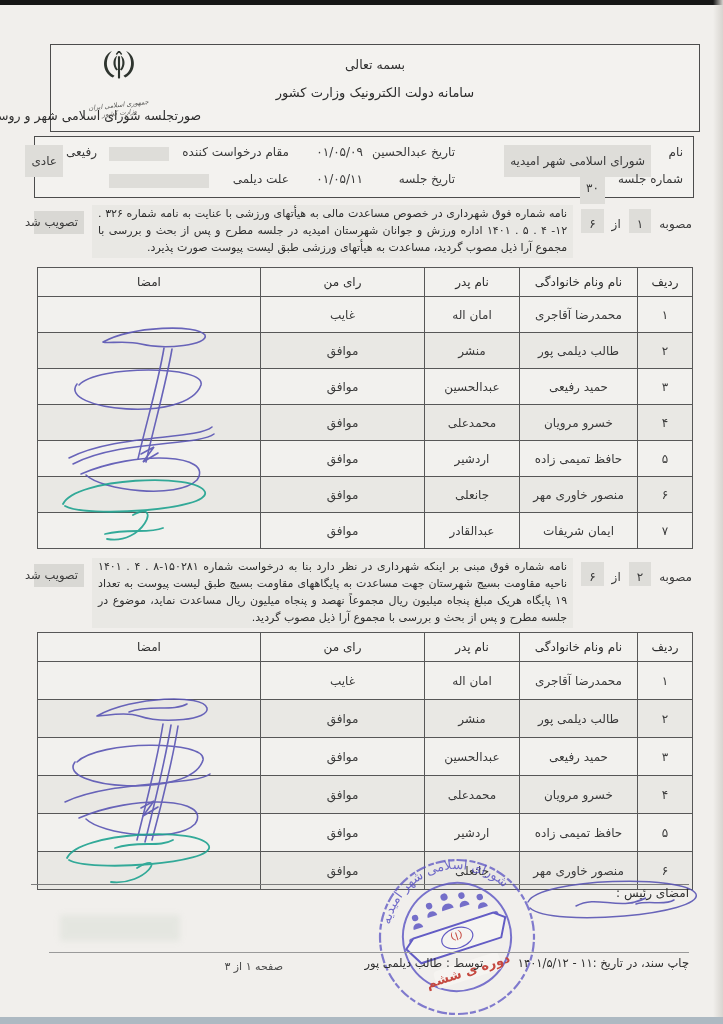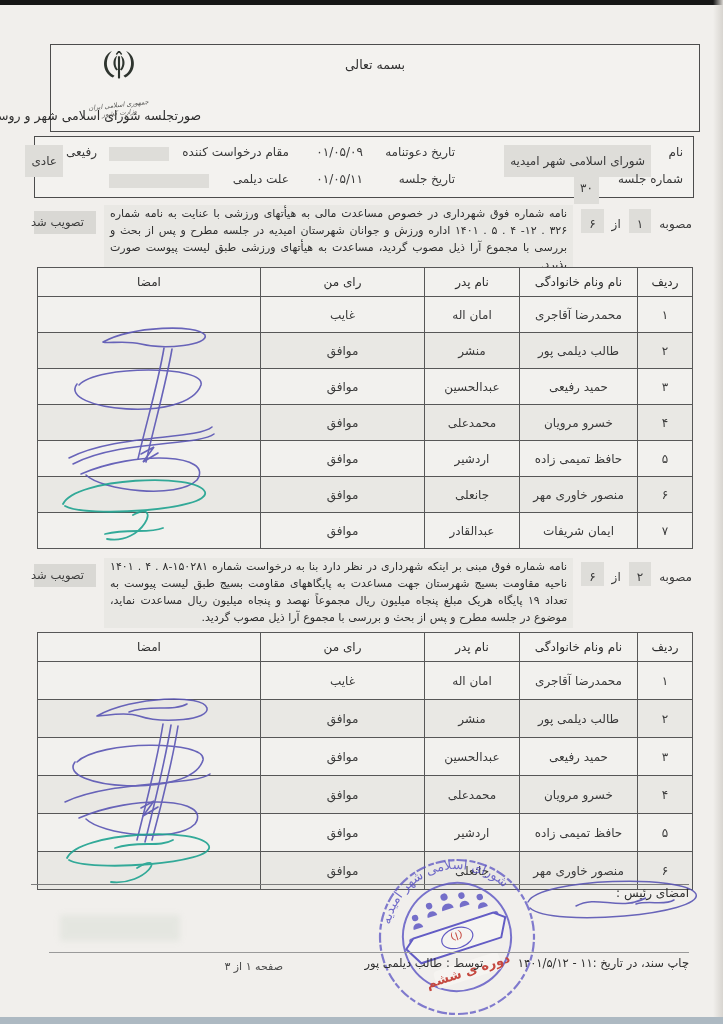--- a/index.html
+++ b/index.html
@@ -28,21 +28,21 @@
   .info-cell{position:absolute;top:0;white-space:nowrap;}
   .hl{background:#deddd9;padding:9px 6px;}
   .hl-blank{background:#deddd9;display:inline-block;height:14px;vertical-align:middle;}
 
   
   .res-block{position:absolute;left:34px;width:658px;display:flex;flex-direction:row;gap:8px;align-items:flex-start;font-size:11px;}
   .res-label{white-space:nowrap;padding-top:14px;font-size:12px;}
   .res-num{background:#deddd9;padding:8px 8px 2px;margin-top:6px;font-size:12px;}
   .res-of{padding-top:14px;font-size:12px;}
   .res-text{flex:1;text-align:justify;line-height:1.55;color:#2e2e2e;background:linear-gradient(#f1efec 0 2px,#e9e8e4 2px 100%);padding:2px 6px;}
-  .res-status{white-space:nowrap;background:#d9d8d4;padding:3px 12px;margin-top:8px;width:38px;text-align:center;line-height:1.5;font-size:11.5px;}
+  .res-status{white-space:nowrap;background:#d9d8d4;padding:3px 6px;margin-top:8px;width:38px;text-align:center;line-height:1.5;font-size:11.5px;}
 
   
   table.votes{position:absolute;left:37px;width:655px;border-collapse:collapse;table-layout:fixed;background:#f2f1ee;}
   table.votes th, table.votes td{border:1px solid #575757;font-size:12px;font-weight:normal;text-align:center;padding:0 4px;overflow:hidden;}
   table.votes th{height:28px;color:#2d2d2d;}
   #table1 td{height:35px;}
   #table2 td{height:37px;}
   table.votes tr:nth-child(even) td{background:#e9e8e4;}
   col.c-sig{width:223px;} col.c-vote{width:164px;} col.c-father{width:95px;} col.c-name{width:118px;} col.c-no{width:55px;}
 
@@ -63,20 +63,21 @@
 <div class="page">
   <div class="scan-top-strip"></div>
   <div class="scan-right-shade"></div>
 
   <div class="smudge" style="left:470px;top:96px;width:150px;height:10px;background:#9fb8a8;"></div>
   <div class="smudge" style="left:430px;top:116px;width:190px;height:8px;background:#aab4c6;opacity:.25;"></div>
   <div class="smudge" style="left:60px;top:915px;width:120px;height:26px;background:#c8d2c6;opacity:.3;"></div>
 
   <div class="hdr-box">
     <div class="hdr-basmala">بسمه تعالی</div>
+    <div class="hdr-system">سامانه دولت الکترونیک وزارت کشور</div>
     <div class="hdr-doctitle">صورتجلسه شورای اسلامی شهر و روستا</div>
     <div class="hdr-logo">
       <svg width="46" height="46" viewBox="-25 -27 50 52">
         <g fill="#2e352f" stroke="none">
           <path d="M-7,3 C-20,-3 -20,-22 -8,-27 C-16,-19 -16,-4 -5,1 Z"></path>
           <path d="M7,3 C20,-3 20,-22 8,-27 C16,-19 16,-4 5,1 Z"></path>
           <path d="M-3,-5 C-8,-11 -7,-19 -2,-22 C-5,-15 -4,-9 -1,-6 Z"></path>
           <path d="M3,-5 C8,-11 7,-19 2,-22 C5,-15 4,-9 1,-6 Z"></path>
         </g>
         <path d="M0,4 L0,-21" stroke="#2e352f" stroke-width="2.4" fill="none"></path>
@@ -86,30 +87,30 @@
         <div>جمهوری اسلامی ایران</div>
         <div>وزارت کشور</div>
       </div>
     </div>
   </div>
 
   <div class="info-box">
     <div class="info-row" style="top:8px;">
       <div class="info-cell" style="right:10px;">نام</div>
       <div class="info-cell hl" style="right:42px;">شورای اسلامی شهر امیدیه</div>
-      <div class="info-cell" style="right:238px;">تاریخ دعوتنامه</div>
+      <div class="info-cell" style="right:238px;">تاریخ عبدالحسین</div>
       <div class="info-cell" style="right:330px;">۰۱/۰۵/۰۹</div>
       <div class="info-cell" style="right:404px;">مقام درخواست کننده</div>
       <div class="info-cell hl-blank" style="right:524px;width:60px;top:2px;"></div>
       <div class="info-cell" style="right:596px;">رفیعی</div>
       <div class="info-cell hl" style="right:630px;">عادی</div>
     </div>
     <div class="info-row" style="top:35px;">
       <div class="info-cell" style="right:10px;">شماره جلسه</div>
-      <div class="info-cell hl" style="right:94px;">۳۰</div>
+      <div class="info-cell hl" style="right:88px;">۳۰</div>
       <div class="info-cell" style="right:238px;">تاریخ جلسه</div>
       <div class="info-cell" style="right:330px;">۰۱/۰۵/۱۱</div>
       <div class="info-cell" style="right:404px;">علت دیلمی</div>
       <div class="info-cell hl-blank" style="right:484px;width:100px;top:2px;"></div>
     </div>
   </div>
 
   <div class="res-block" style="top:203px;">
     <div class="res-label">مصوبه</div>
     <div class="res-num">۱</div>

